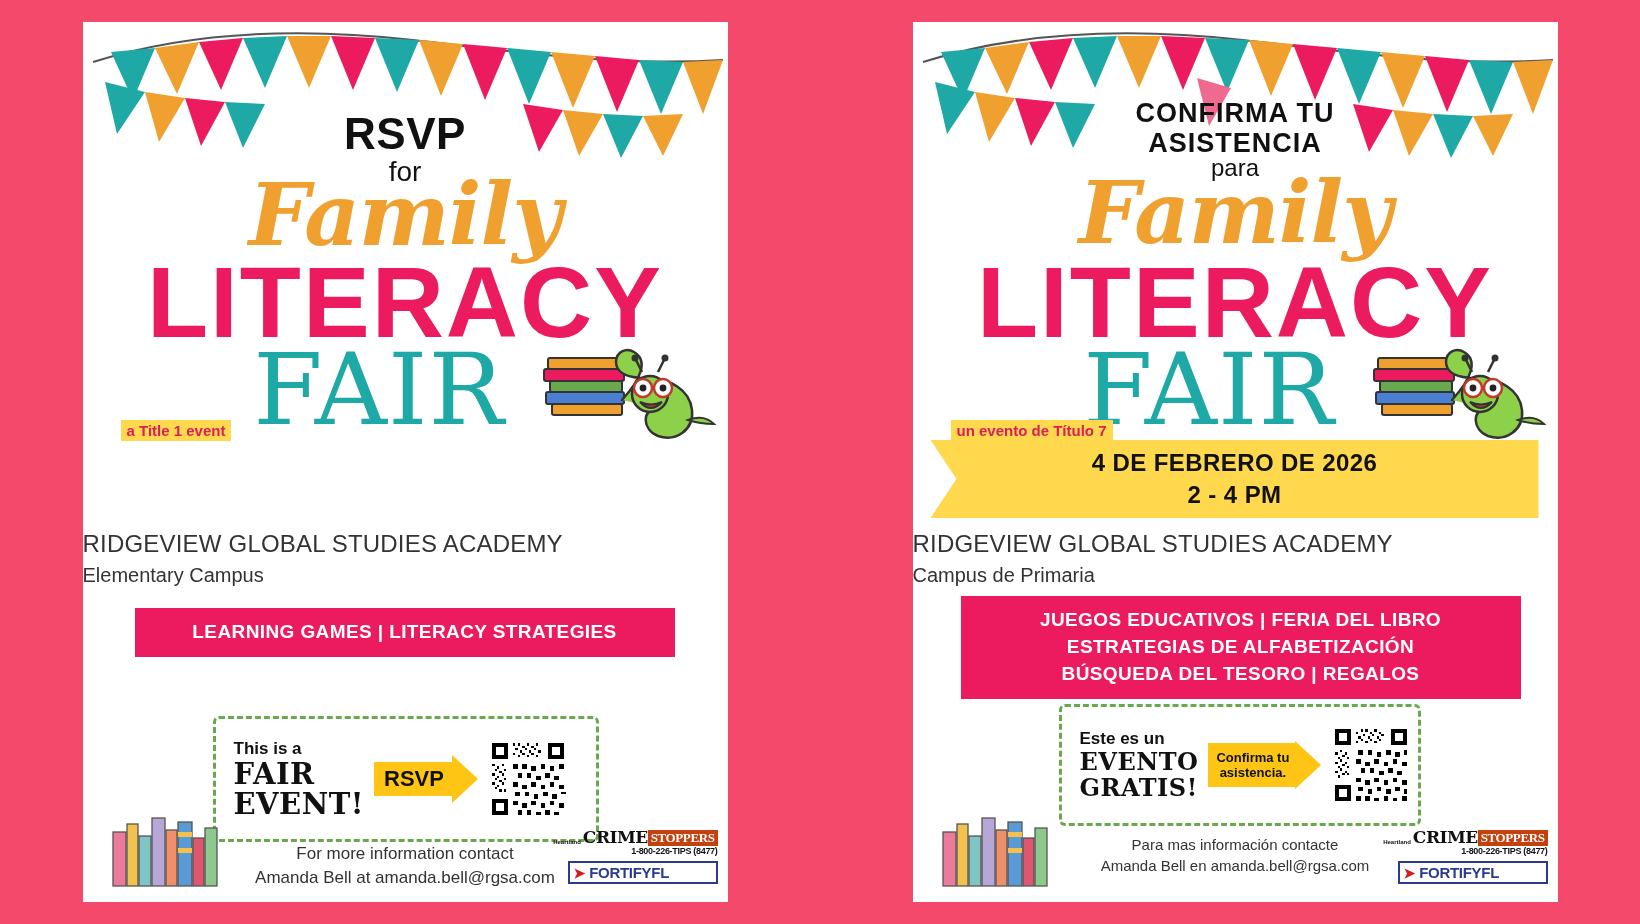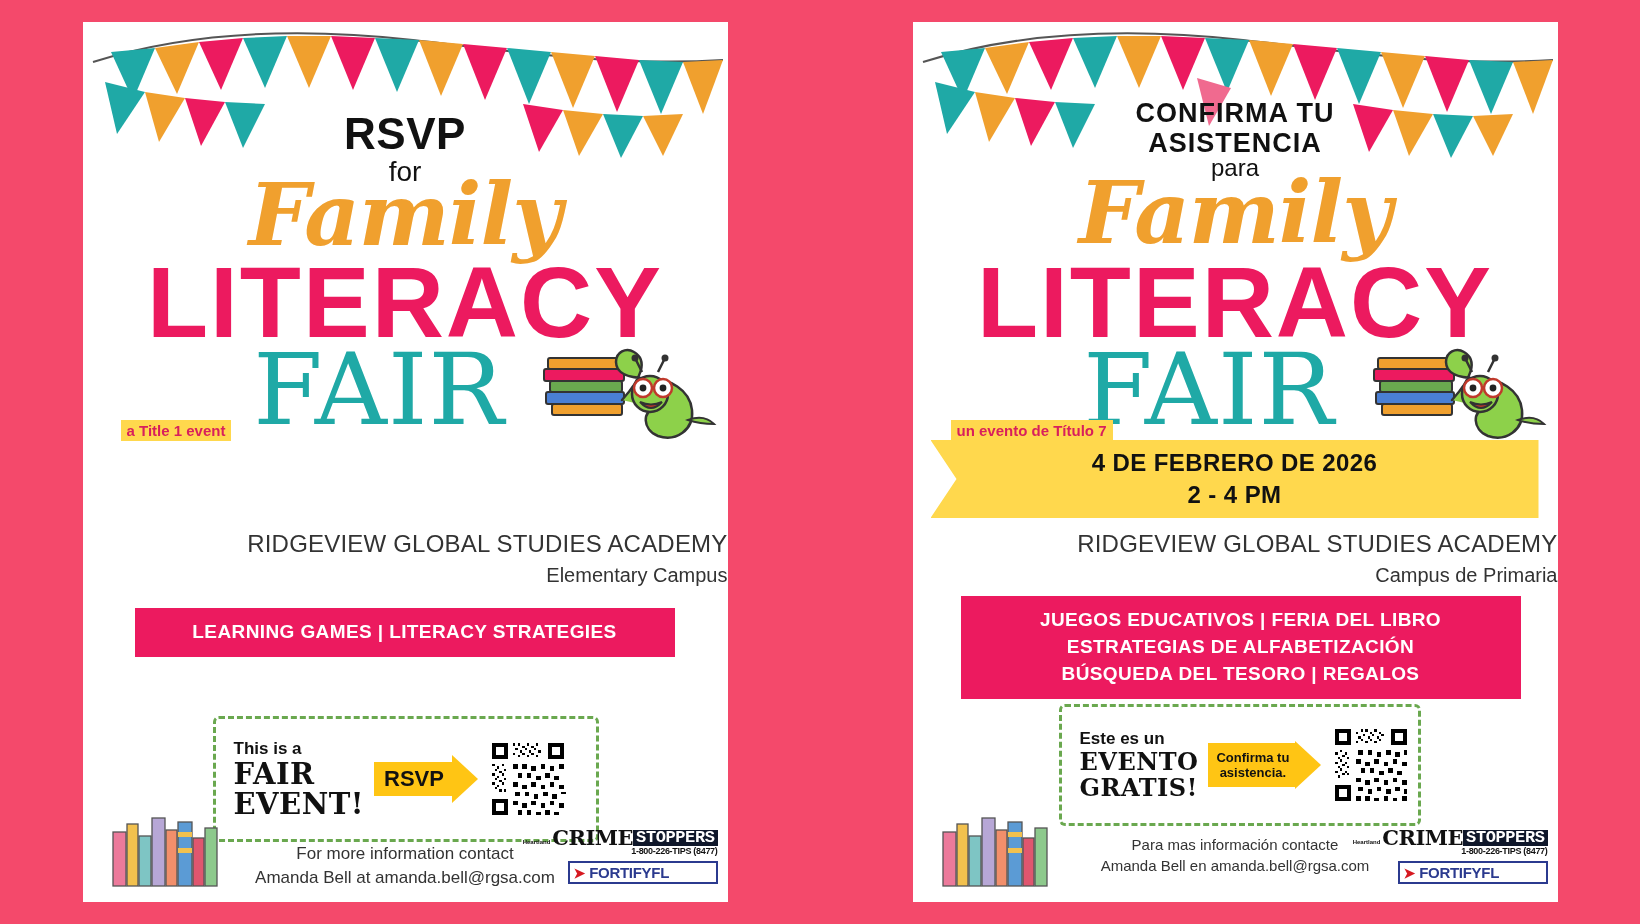--- a/index.html
+++ b/index.html
@@ -161,21 +161,21 @@
     margin-top: 4px;
     letter-spacing: 0.4px;
   }
 
   
   .venue {
     position: absolute;
     left: 0;
     top: 508px;
     width: 100%;
-    text-align: right;
+    text-align: left;
     color: #333;
   }
   .venue .v1 { font-size: 24px; letter-spacing: 0.2px; }
   .venue .v2 { font-size: 20px; margin-top: 6px; }
 
   
   .features {
     position: absolute;
     left: 52px;
     width: 540px;
@@ -295,31 +295,31 @@
     font-size: 6px;
     color: #111;
     text-align: right;
     line-height: 7px;
     margin-right: 2px;
     font-weight: bold;
   }
   .cs-crime {
     font-family: "DejaVu Serif", serif;
     font-weight: bold;
-    font-size: 21px;
+    font-size: 17px;
     color: #111;
     letter-spacing: -0.5px;
     line-height: 17px;
   }
   .cs-stoppers {
-    background: #0f172a;
+    background: #c2410c;
     color: #fff;
-    font-family: Liberation Mono, monospace;
-    font-weight: bold;
-    font-size: 17px;
+    font-family: Liberation Serif, serif;
+    font-weight: bold;
+    font-size: 13px;
     padding: 1px 3px;
     letter-spacing: -0.4px;
     line-height: 14px;
   }
   .cs-tips {
     font-size: 9px;
     font-weight: bold;
     color: #111;
     letter-spacing: -0.3px;
     text-align: right;

